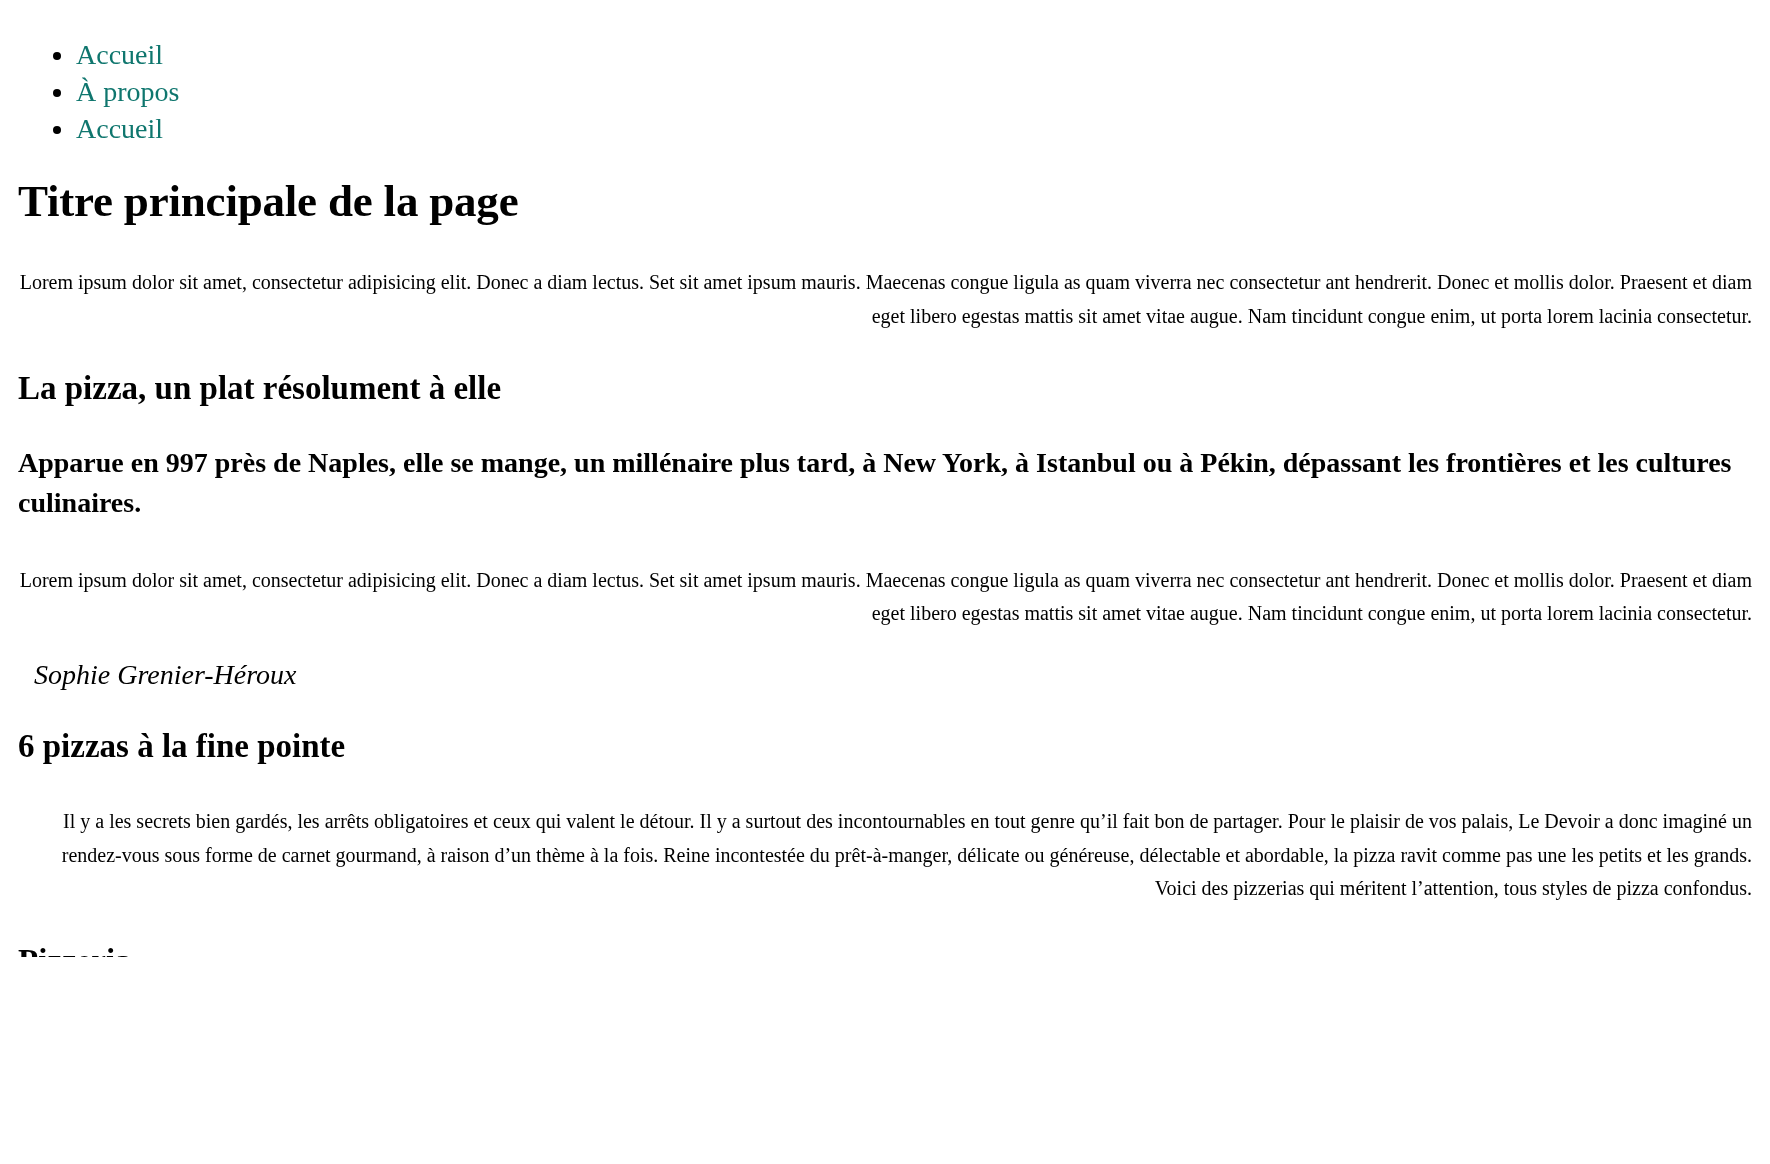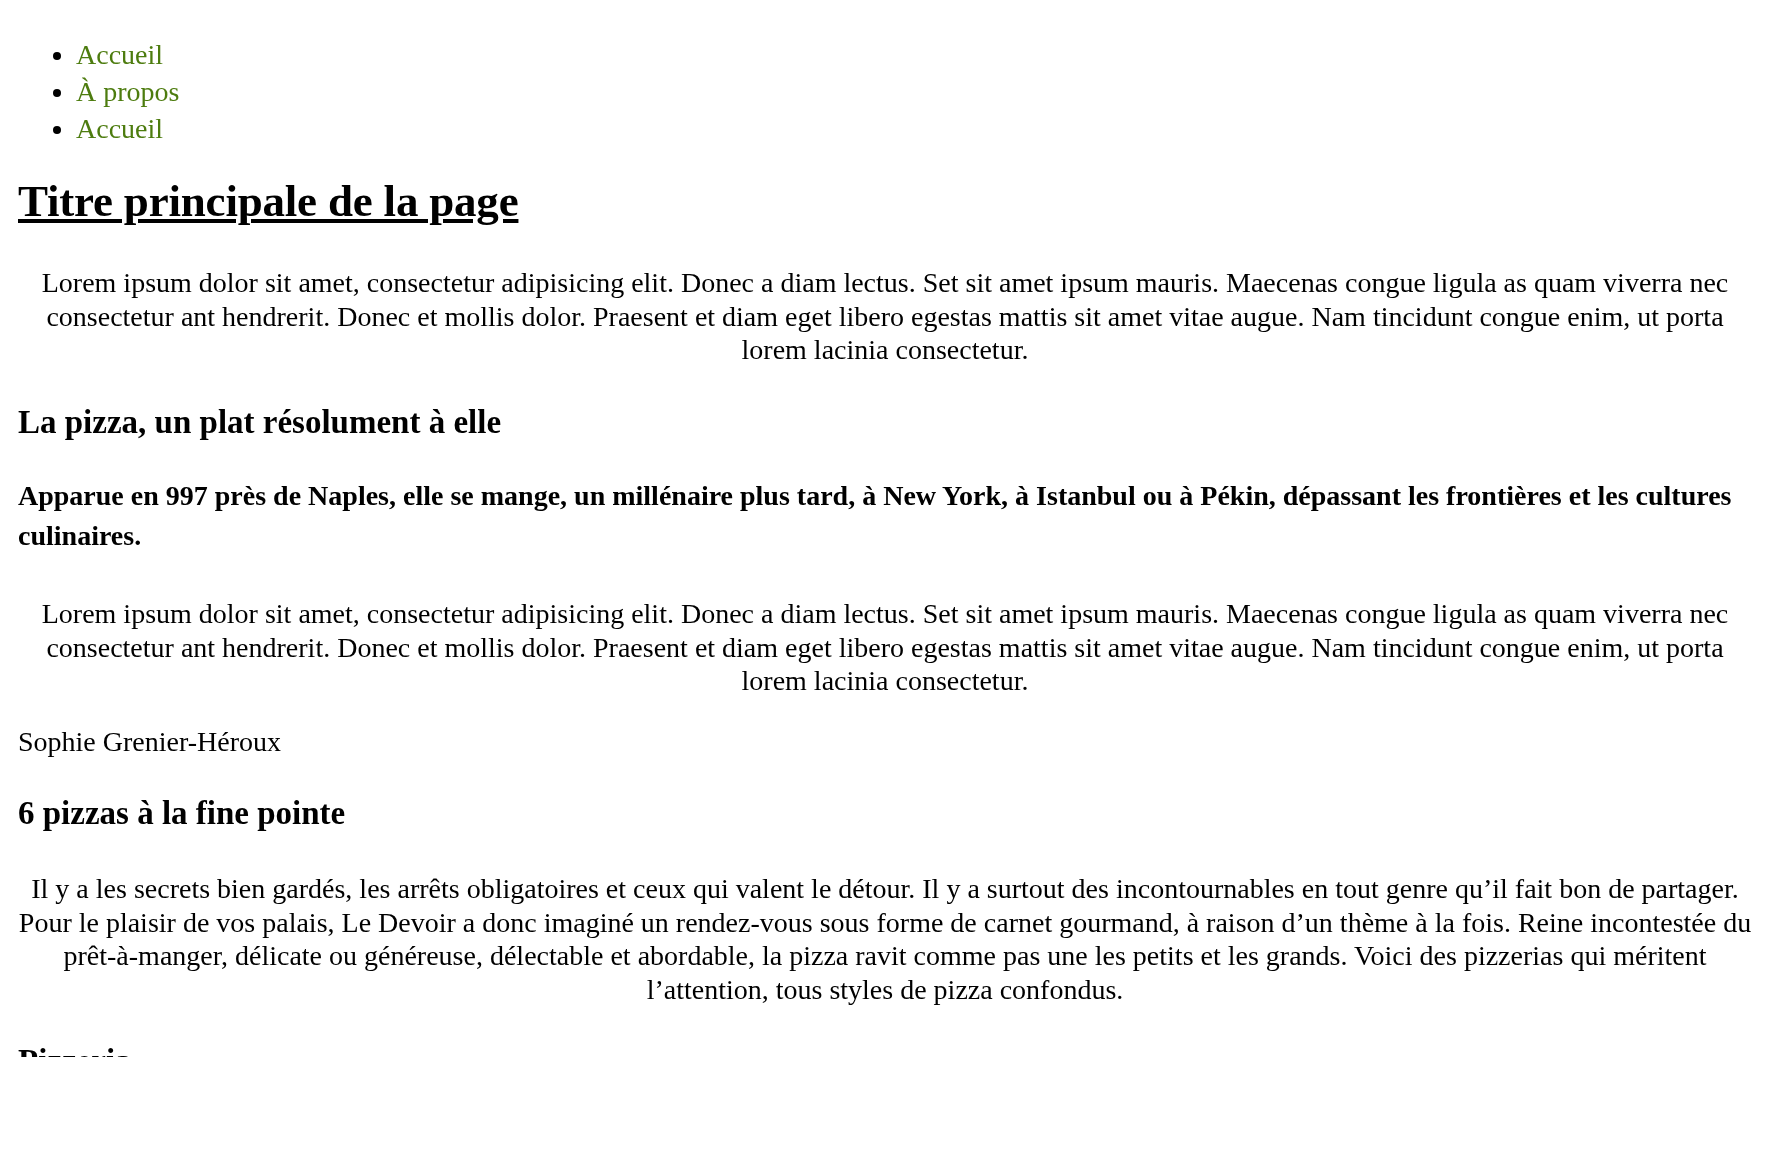--- a/index.html
+++ b/index.html
@@ -31,58 +31,58 @@
     margin: 18px 0 18px 0;
     padding-left: 58px;
   }
   ul.nav-list li {
     font-size: 28px;
     line-height: 37px;
     margin: 0;
     padding: 0;
   }
   ul.nav-list li a {
-    color: #4d7c0f;
+    color: #0f766e;
     text-decoration: none;
   }
 
   
   h1.page-title {
     font-size: 45px;
     line-height: 1.05;
     font-weight: bold;
     margin: 31px 0 31px 0;
     letter-spacing: -0.2px;
-    text-decoration: underline;
   }
   h2.section-title {
     font-size: 33px;
     line-height: 1.1;
     font-weight: bold;
     margin: 37px 0 36px 0;
   }
 
   
   p.body-text {
-    font-size: 28px;
+    font-size: 20px;
     line-height: 33.5px;
     margin: 41px 0 27px 0;
-    text-align: center;
+    text-align: right;
   }
   p.lead-text {
     font-size: 28px;
     line-height: 40px;
     font-weight: bold;
     margin: 27px 0 27px 0;
   }
   p.byline,
   p.date-line {
     font-size: 28px;
     line-height: 33.5px;
-    margin: 27px 0 27px 0;
+    margin: 27px 0 27px 16px;
+    font-style: italic;
   }
 
   
   .clipped-bottom {
     font-size: 33px;
     font-weight: bold;
     line-height: 1.1;
     margin: 37px 0 0 0;
     height: 14px;
     overflow: hidden;

